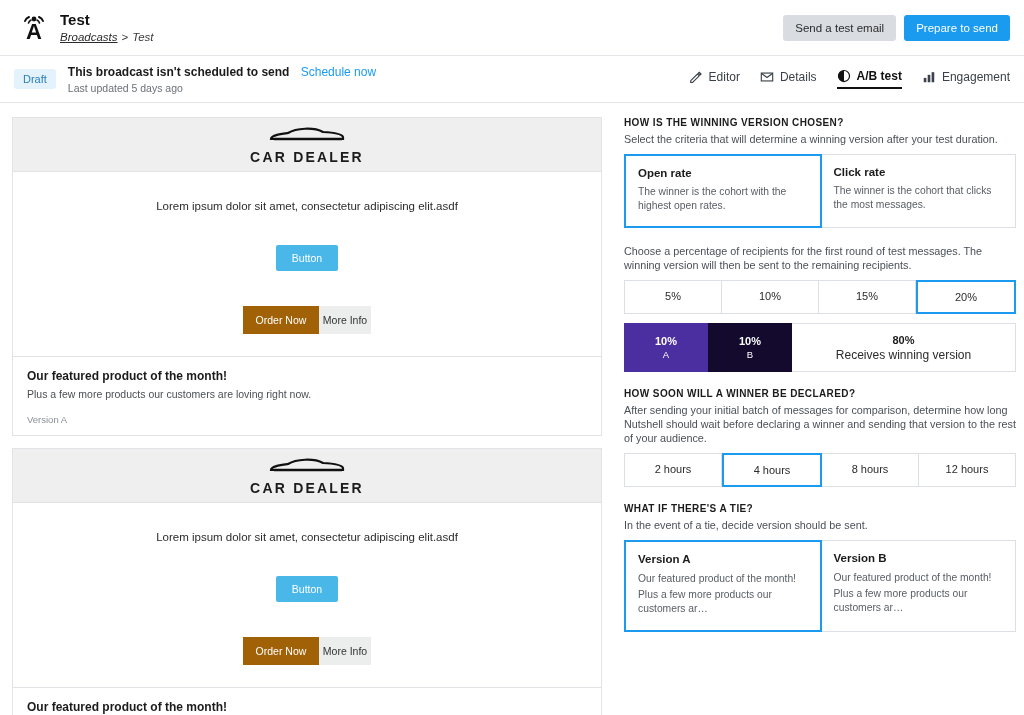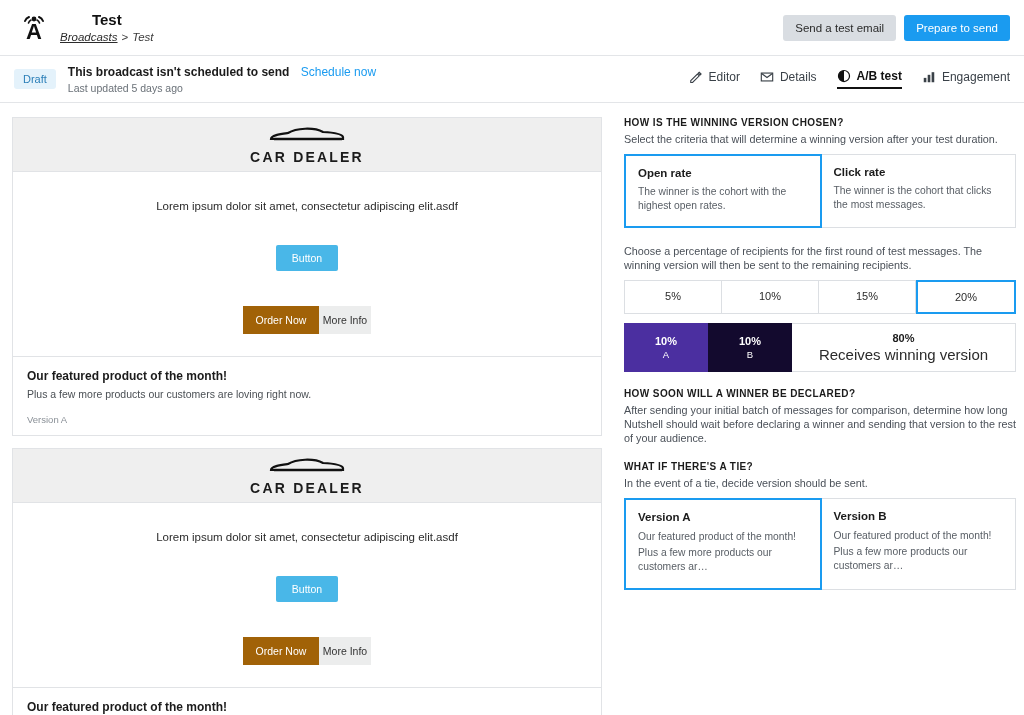--- a/index.html
+++ b/index.html
@@ -19,21 +19,21 @@
     align-items: center;
     padding: 0 14px;
     border-bottom: 1px solid #e3e5e8;
     background: #fff;
   }
   .logo-wrap {
     width: 40px; height: 40px;
     display: flex; align-items: center; justify-content: center;
     margin-right: 6px;
   }
-  .title-block { display: flex; flex-direction: column; justify-content: center; align-items: center; }
+  .title-block { display: flex; flex-direction: column; justify-content: center; }
   .page-title {
     font-size: 15px; font-weight: bold; line-height: 17px;
     color: #111;
   }
   .breadcrumb {
     font-size: 11.5px; line-height: 14px; margin-top: 2px;
     font-style: italic; color: #3b3b3b;
   }
   .breadcrumb .crumb-link {
     color: #2b2b2b; text-decoration: underline; font-style: italic;
@@ -205,21 +205,21 @@
   .split-a, .split-b, .split-rest {
     display: flex; flex-direction: column; align-items: center; justify-content: center;
     color: #fff;
   }
   .split-a { background: #4b2fa0; }
   .split-b { background: #130a2e; }
   .split-rest { background: #fff; color: #1b1b1b; border: 1px solid #dcdfe3; border-left: none; flex: 1; }
   .split-pct { font-size: 11px; font-weight: bold; }
   .split-lbl { font-size: 9.5px; margin-top: 2px; }
   .split-rest .split-pct { font-size: 11px; font-weight: bold; }
-  .split-rest .split-lbl { font-size: 15px; color: #2b2b2b; }
+  .split-rest .split-lbl { font-size: 12px; color: #2b2b2b; }
 
   .tie-row { display: flex; margin-top: 8px; }
   .tie-card {
     flex: 1;
     border: 1px solid #dcdfe3;
     background: #fff;
     padding: 11px 12px 14px;
     cursor: pointer;
   }
   .tie-card + .tie-card { border-left: none; }
@@ -398,20 +398,26 @@
         <div class="split-rest">
           <div class="split-pct">80%</div>
           <div class="split-lbl">Receives winning version</div>
         </div>
       </div>
     </div>
 
     <div class="section">
       <div class="section-title">HOW SOON WILL A WINNER BE DECLARED?</div>
       <div class="section-desc">After sending your initial batch of messages for comparison, determine how long Nutshell should wait before declaring a winner and sending that version to the rest of your audience.</div>
+      <div class="seg-row">
+        <div class="seg">2 hours</div>
+        <div class="seg selected">4 hours</div>
+        <div class="seg">8 hours</div>
+        <div class="seg">12 hours</div>
+      </div>
     </div>
 
     <div class="section">
       <div class="section-title">WHAT IF THERE'S A TIE?</div>
       <div class="section-desc">In the event of a tie, decide version should be sent.</div>
       <div class="tie-row">
         <div class="tie-card selected">
           <div class="tie-title">Version A</div>
           <div class="tie-line">Our featured product of the month!</div>
           <div class="tie-line" style="margin-top:2px">Plus a few more products our customers ar…</div>

